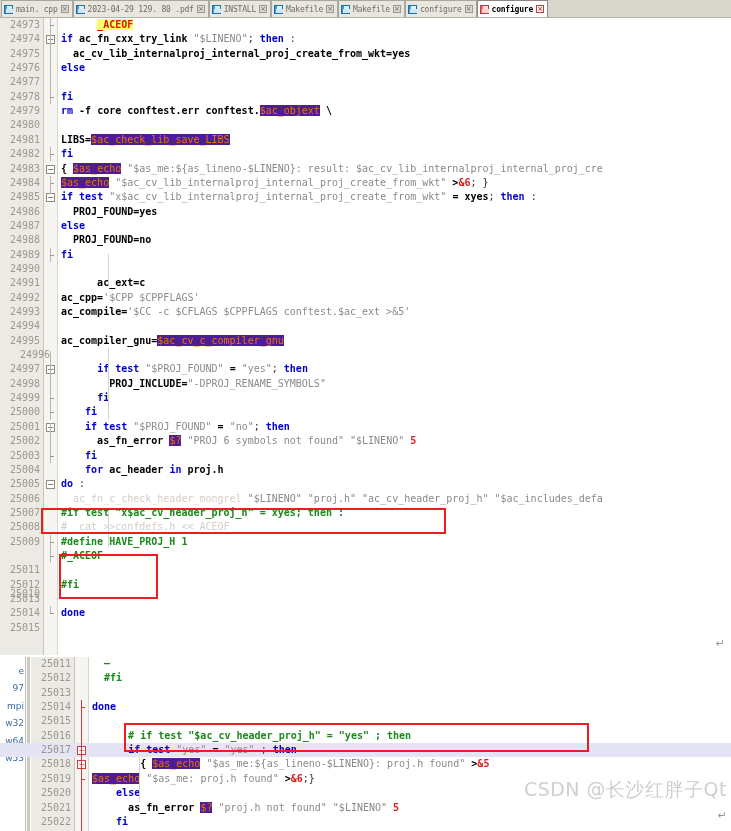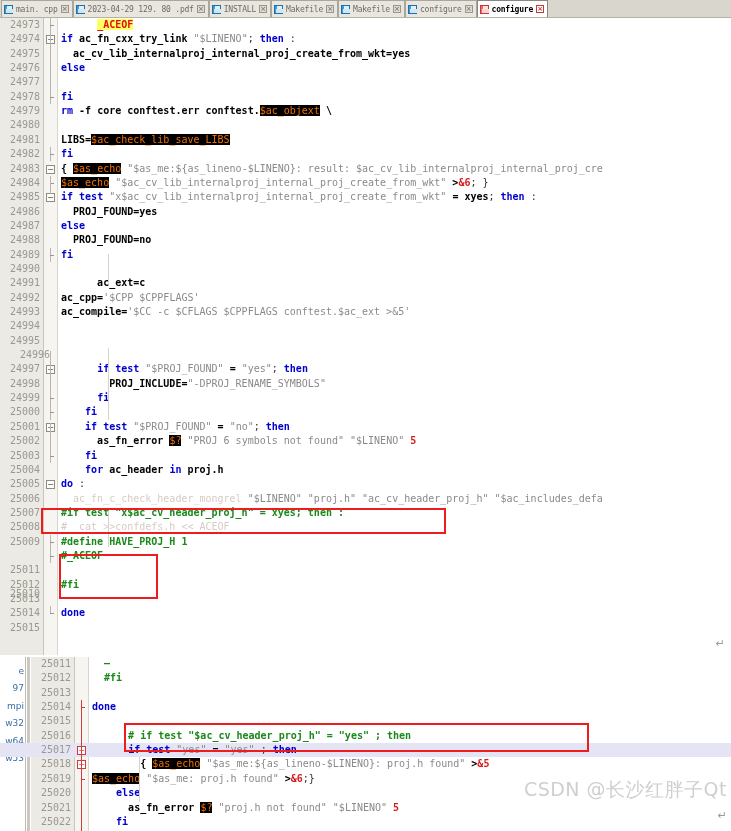--- a/index.html
+++ b/index.html
@@ -105,21 +105,21 @@
   .ftick { position:absolute; height:1px; background:#9a978f; }
   .ftick.red { background:#d23b3b; }
 
   
   .iguide { position:absolute; width:1px; background:#d6d3cb; }
 
   
   .kw   { color:#0000d0; font-weight:bold; }
   .id   { color:#000000; font-weight:bold;text-align:right; }
   .str  { color:#8a8a8a; }
-  .var  { color:#f07000; background:#000000; }
+  .var  { color:#f07000; background:#4c1d95; }
   .num  { color:#d81b1b; font-weight:bold; }
   .cmt  { color:#1a8a1a; font-weight:bold; }
   .pln  { color:#333333; }
   .hlw  { color:#e01010; background:#ffff66; font-weight:bold; }
   .op   { color:#000; font-weight:bold; }
   .faded{ color:#d6ccc4; }
 
   
   .redbox{ position:absolute; border:2px solid #ee1c1c; pointer-events:none; }
 
@@ -217,21 +217,21 @@
         <div class="line" style="top: 172.2px; position: absolute; left: 0px; right: 0px;"><span class="lnum" style="left: 2px; width: 38px;">24985</span><span class="fm" style="left: 46px; top: 3px;">−</span><span class="code" style="left: 61px;"><span class="kw">if</span><span class="pln"> </span><span class="kw">test</span><span class="pln"> </span><span class="str">"x$ac_cv_lib_internalproj_internal_proj_create_from_wkt"</span><span class="op"> = </span><span class="id">xyes</span><span class="pln">; </span><span class="kw">then</span><span class="pln"> :</span></span></div>
         <div class="line" style="top: 186.55px; position: absolute; left: 0px; right: 0px;"><span class="lnum" style="left: 2px; width: 38px;">24986</span><span class="code" style="left: 61px;"><span class="id">  PROJ_FOUND=yes</span></span></div>
         <div class="line" style="top: 200.9px; position: absolute; left: 0px; right: 0px;"><span class="lnum" style="left: 2px; width: 38px;">24987</span><span class="code" style="left: 61px;"><span class="kw">else</span></span></div>
         <div class="line" style="top: 215.25px; position: absolute; left: 0px; right: 0px;"><span class="lnum" style="left: 2px; width: 38px;">24988</span><span class="code" style="left: 61px;"><span class="id">  PROJ_FOUND=no</span></span></div>
         <div class="line" style="top: 229.6px; position: absolute; left: 0px; right: 0px;"><span class="lnum" style="left: 2px; width: 38px;">24989</span><span class="fline" style="left: 50px; top: 0px; height: 14.35px;"></span><span class="ftick" style="left: 50px; top: 7px; width: 4px;"></span><span class="code" style="left: 61px;"><span class="kw">fi</span></span></div>
         <div class="line" style="top: 243.95px; position: absolute; left: 0px; right: 0px;"><span class="lnum" style="left: 2px; width: 38px;">24990</span><span class="code" style="left: 61px;"></span></div>
         <div class="line" style="top: 258.3px; position: absolute; left: 0px; right: 0px;"><span class="lnum" style="left: 2px; width: 38px;">24991</span><span class="code" style="left: 61px;"><span class="id">      ac_ext=c</span></span></div>
         <div class="line" style="top: 272.65px; position: absolute; left: 0px; right: 0px;"><span class="lnum" style="left: 2px; width: 38px;">24992</span><span class="code" style="left: 61px;"><span class="id">ac_cpp=</span><span class="str">'$CPP $CPPFLAGS'</span></span></div>
         <div class="line" style="top: 287px; position: absolute; left: 0px; right: 0px;"><span class="lnum" style="left: 2px; width: 38px;">24993</span><span class="code" style="left: 61px;"><span class="id">ac_compile=</span><span class="str">'$CC -c $CFLAGS $CPPFLAGS conftest.$ac_ext &gt;&amp;5'</span></span></div>
         <div class="line" style="top: 301.35px; position: absolute; left: 0px; right: 0px;"><span class="lnum" style="left: 2px; width: 38px;">24994</span></div>
-        <div class="line" style="top: 315.7px; position: absolute; left: 0px; right: 0px;"><span class="lnum" style="left: 2px; width: 38px;">24995</span></div>
+        <div class="line" style="top: 315.7px; position: absolute; left: 0px; right: 0px;"><span class="lnum" style="left: 2px; width: 38px;">24995</span><span class="code" style="left: 61px;"><span class="id">ac_compiler_gnu=</span><span class="var">$ac_cv_c_compiler_gnu</span></span></div>
         <div class="line" style="top: 330.05px; position: absolute; left: 0px; right: 0px;"><span class="lnum" style="left: 12px; width: 38px;">24996</span><span class="code" style="left: 61px;"></span></div>
         <div class="line" style="top: 344.4px; position: absolute; left: 0px; right: 0px;"><span class="lnum" style="left: 2px; width: 38px;">24997</span><span class="fm" style="left: 46px; top: 3px;">−</span><span class="code" style="left: 61px;"><span class="pln">      </span><span class="kw">if</span><span class="pln"> </span><span class="kw">test</span><span class="pln"> </span><span class="str">"$PROJ_FOUND"</span><span class="op"> = </span><span class="str">"yes"</span><span class="pln">; </span><span class="kw">then</span></span></div>
         <div class="line" style="top: 358.75px; position: absolute; left: 0px; right: 0px;"><span class="lnum" style="left: 2px; width: 38px;">24998</span><span class="fline" style="left: 50px; top: 0px; height: 14.35px;"></span><span class="code" style="left: 61px;"><span class="id">        PROJ_INCLUDE=</span><span class="str">"-DPROJ_RENAME_SYMBOLS"</span></span></div>
         <div class="line" style="top: 373.1px; position: absolute; left: 0px; right: 0px;"><span class="lnum" style="left: 2px; width: 38px;">24999</span><span class="fline" style="left: 50px; top: 0px; height: 14.35px;"></span><span class="ftick" style="left: 50px; top: 7px; width: 4px;"></span><span class="code" style="left: 61px;"><span class="pln">      </span><span class="kw">fi</span></span></div>
         <div class="line" style="top: 387.45px; position: absolute; left: 0px; right: 0px;"><span class="lnum" style="left: 2px; width: 38px;">25000</span><span class="fline" style="left: 50px; top: 0px; height: 14.35px;"></span><span class="ftick" style="left: 50px; top: 7px; width: 4px;"></span><span class="code" style="left: 61px;"><span class="pln">    </span><span class="kw">fi</span></span></div>
         <div class="line" style="top: 401.8px; position: absolute; left: 0px; right: 0px;"><span class="lnum" style="left: 2px; width: 38px;">25001</span><span class="fm" style="left: 46px; top: 3px;">−</span><span class="code" style="left: 61px;"><span class="pln">    </span><span class="kw">if</span><span class="pln"> </span><span class="kw">test</span><span class="pln"> </span><span class="str">"$PROJ_FOUND"</span><span class="op"> = </span><span class="str">"no"</span><span class="pln">; </span><span class="kw">then</span></span></div>
         <div class="line" style="top: 416.15px; position: absolute; left: 0px; right: 0px;"><span class="lnum" style="left: 2px; width: 38px;">25002</span><span class="fline" style="left: 50px; top: 0px; height: 14.35px;"></span><span class="code" style="left: 61px;"><span class="id">      as_fn_error </span><span class="var">$?</span><span class="pln"> </span><span class="str">"PROJ 6 symbols not found" "$LINENO"</span><span class="pln"> </span><span class="num">5</span></span></div>
         <div class="line" style="top: 430.5px; position: absolute; left: 0px; right: 0px;"><span class="lnum" style="left: 2px; width: 38px;">25003</span><span class="fline" style="left: 50px; top: 0px; height: 14.35px;"></span><span class="ftick" style="left: 50px; top: 7px; width: 4px;"></span><span class="code" style="left: 61px;"><span class="pln">    </span><span class="kw">fi</span></span></div>
         <div class="line" style="top: 444.85px; position: absolute; left: 0px; right: 0px;"><span class="lnum" style="left: 2px; width: 38px;">25004</span><span class="code" style="left: 61px;"><span class="pln">    </span><span class="kw">for</span><span class="id"> ac_header </span><span class="kw">in</span><span class="id"> proj.h</span></span></div>
         <div class="line" style="top: 459.2px; position: absolute; left: 0px; right: 0px;"><span class="lnum" style="left: 2px; width: 38px;">25005</span><span class="fm" style="left: 46px; top: 3px;">−</span><span class="code" style="left: 61px;"><span class="kw">do</span><span class="pln"> :</span></span></div>

